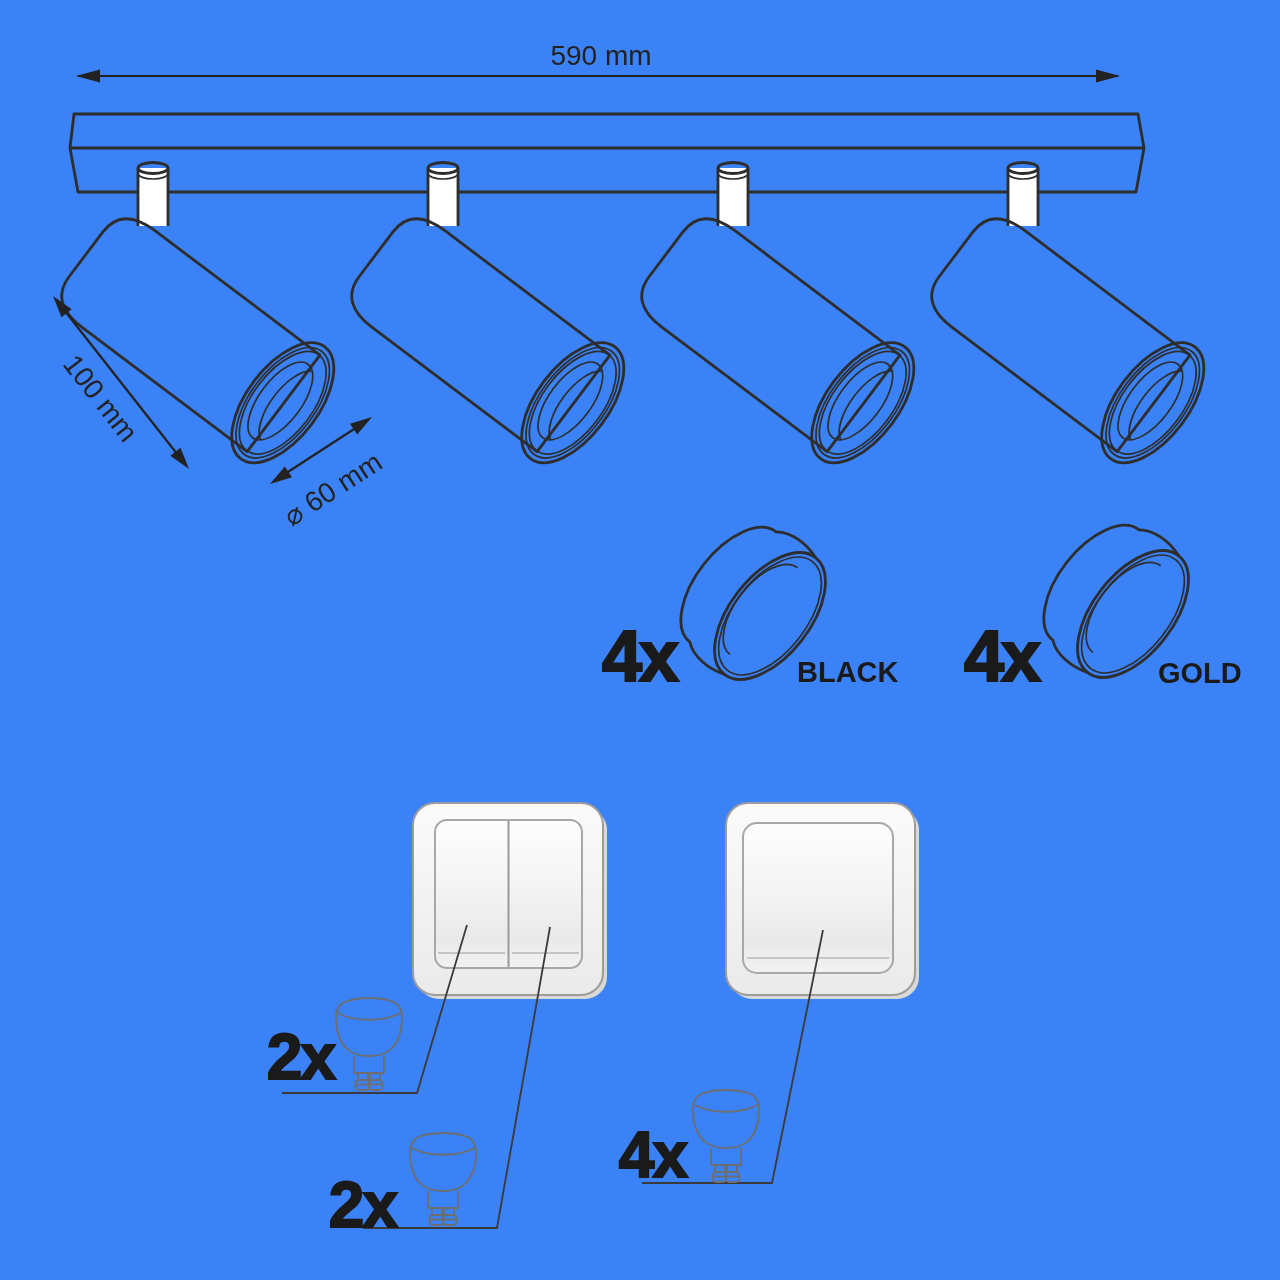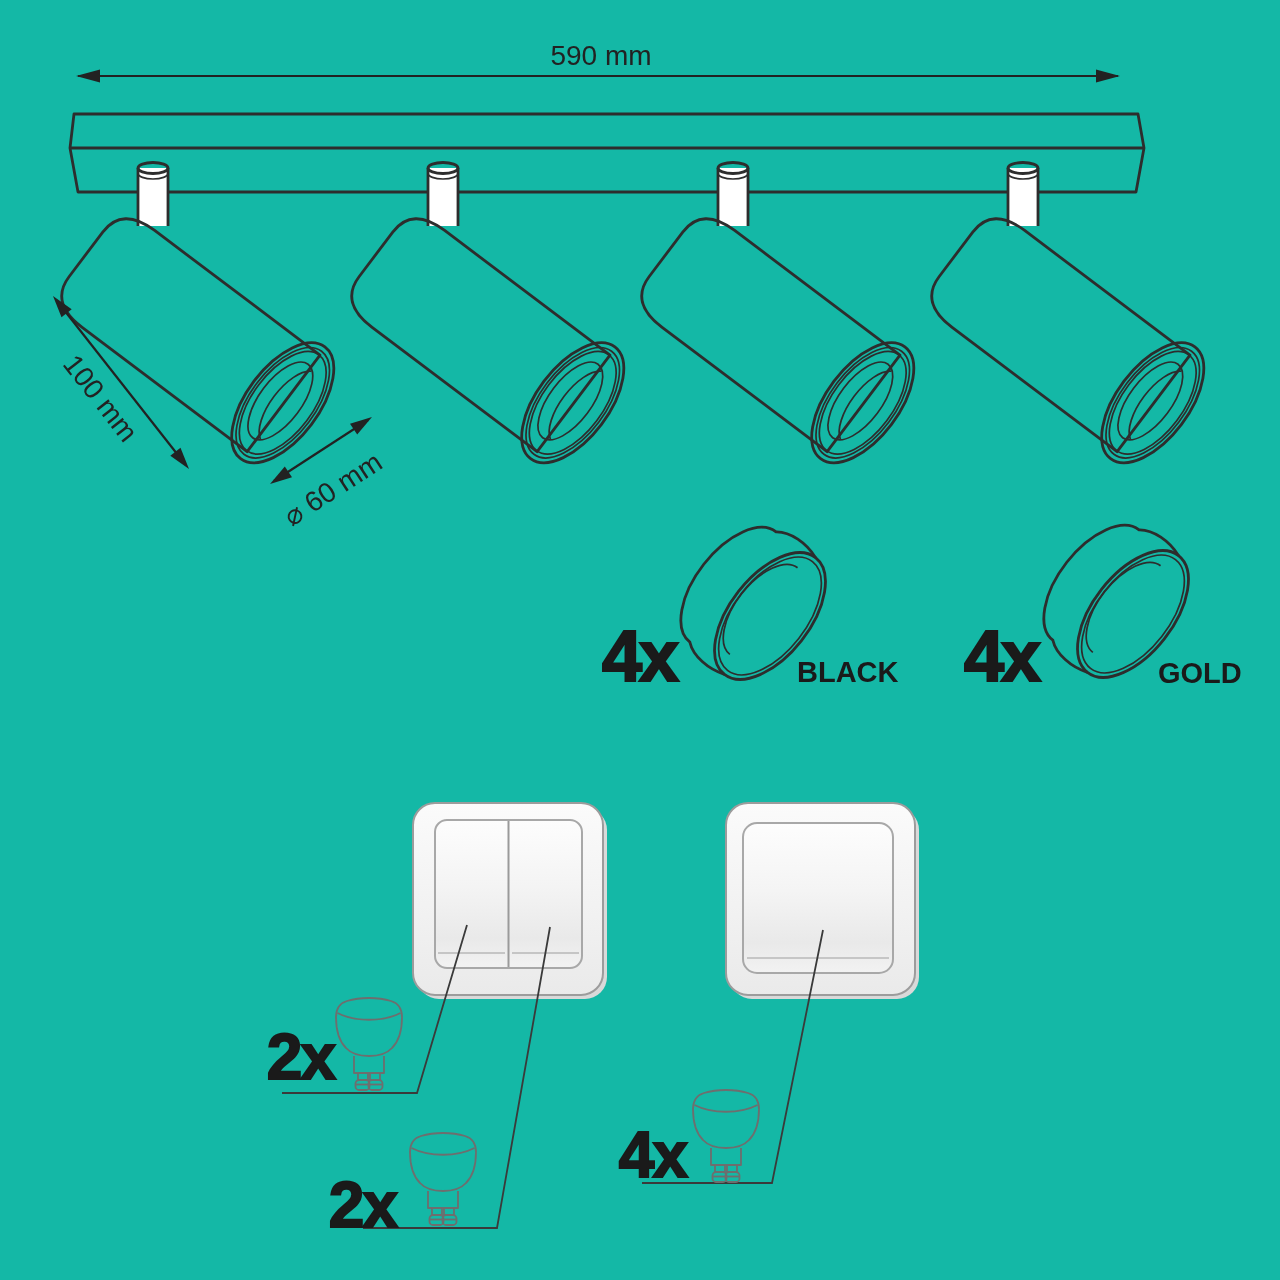--- a/index.html
+++ b/index.html
@@ -1,17 +1,17 @@
 <!DOCTYPE html>
 <html><head>
 <meta charset="utf-8">
 <style>
   html,body{margin:0;padding:0;background:#ffffff;}
   .canvas{
-    width:1280px;height:1280px;position:relative;background:#14b8a6;
+    width:1280px;height:1280px;position:relative;background:#3b82f6;
     font-family:"Liberation Sans","DejaVu Sans",sans-serif;
   }
   svg{display:block;}
   text{fill:#1c1c1c;}
   .dim-text{font-size:28px;fill:#222;}
   .qty-text{font-size:64px;font-weight:bold;letter-spacing:-2px;
             stroke:#1a1a1a;stroke-width:2px;paint-order:stroke;fill:#1a1a1a;}
   .qty-text-lg{font-size:72px;font-weight:bold;letter-spacing:-3px;
             stroke:#1a1a1a;stroke-width:2.2px;paint-order:stroke;fill:#1a1a1a;}
   .ring-label{font-size:29px;font-weight:bold;fill:#1a1a1a;}

